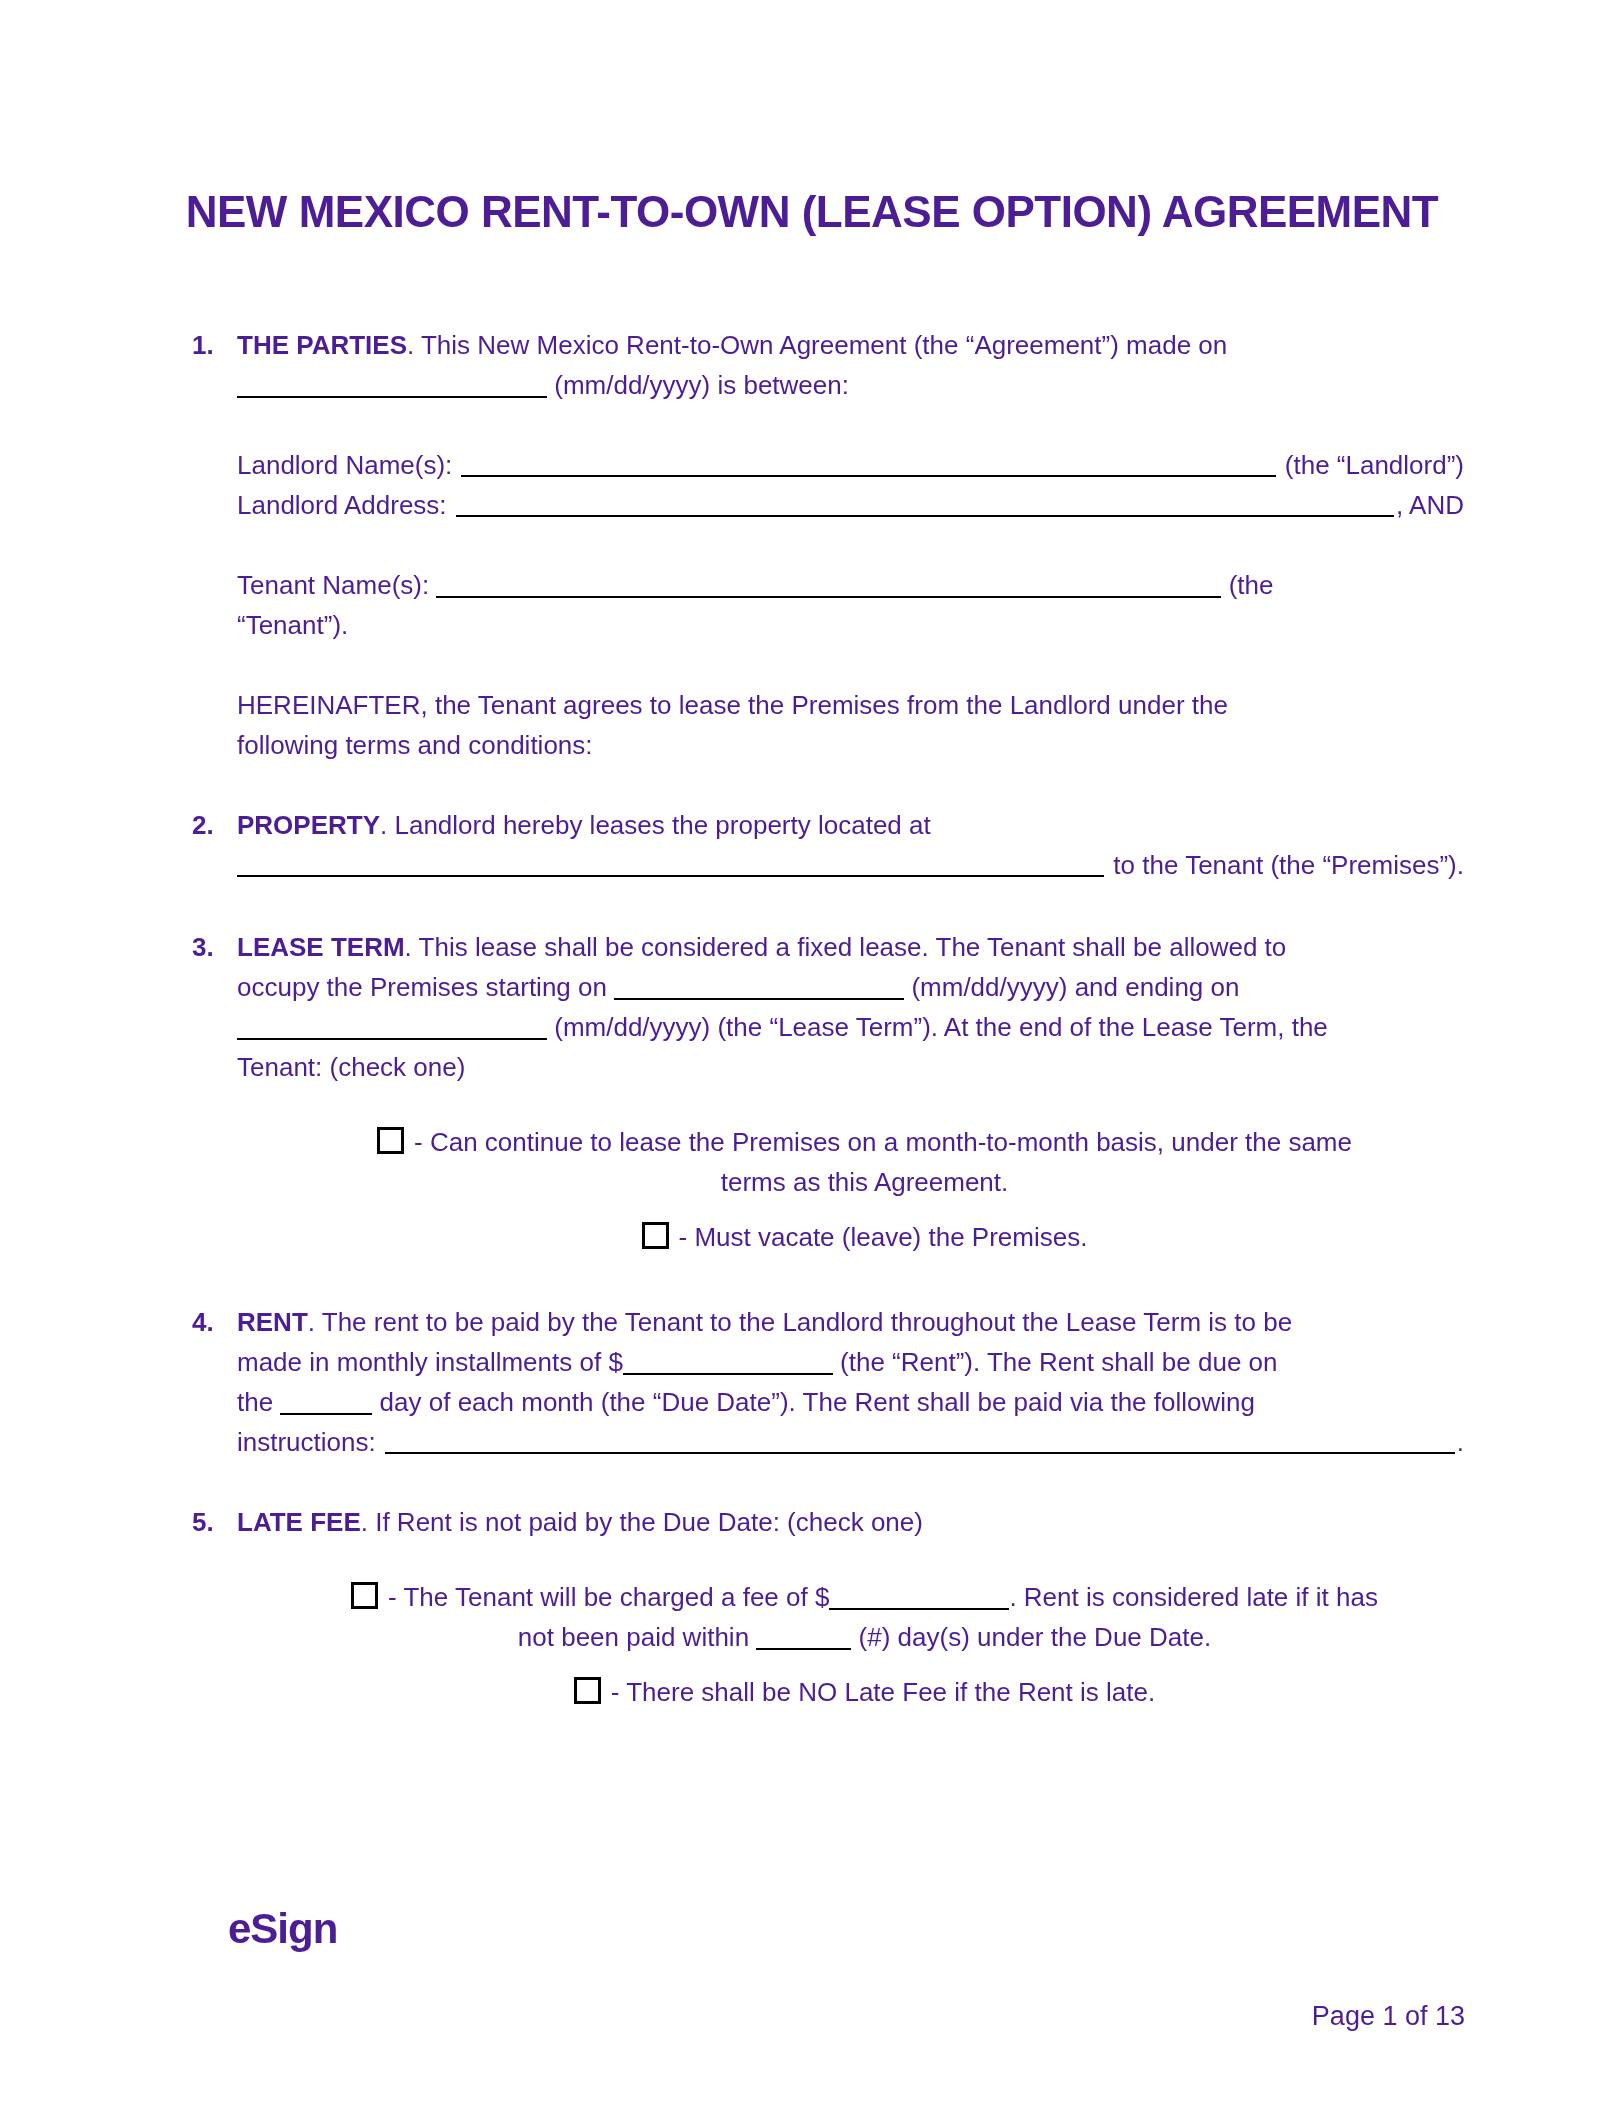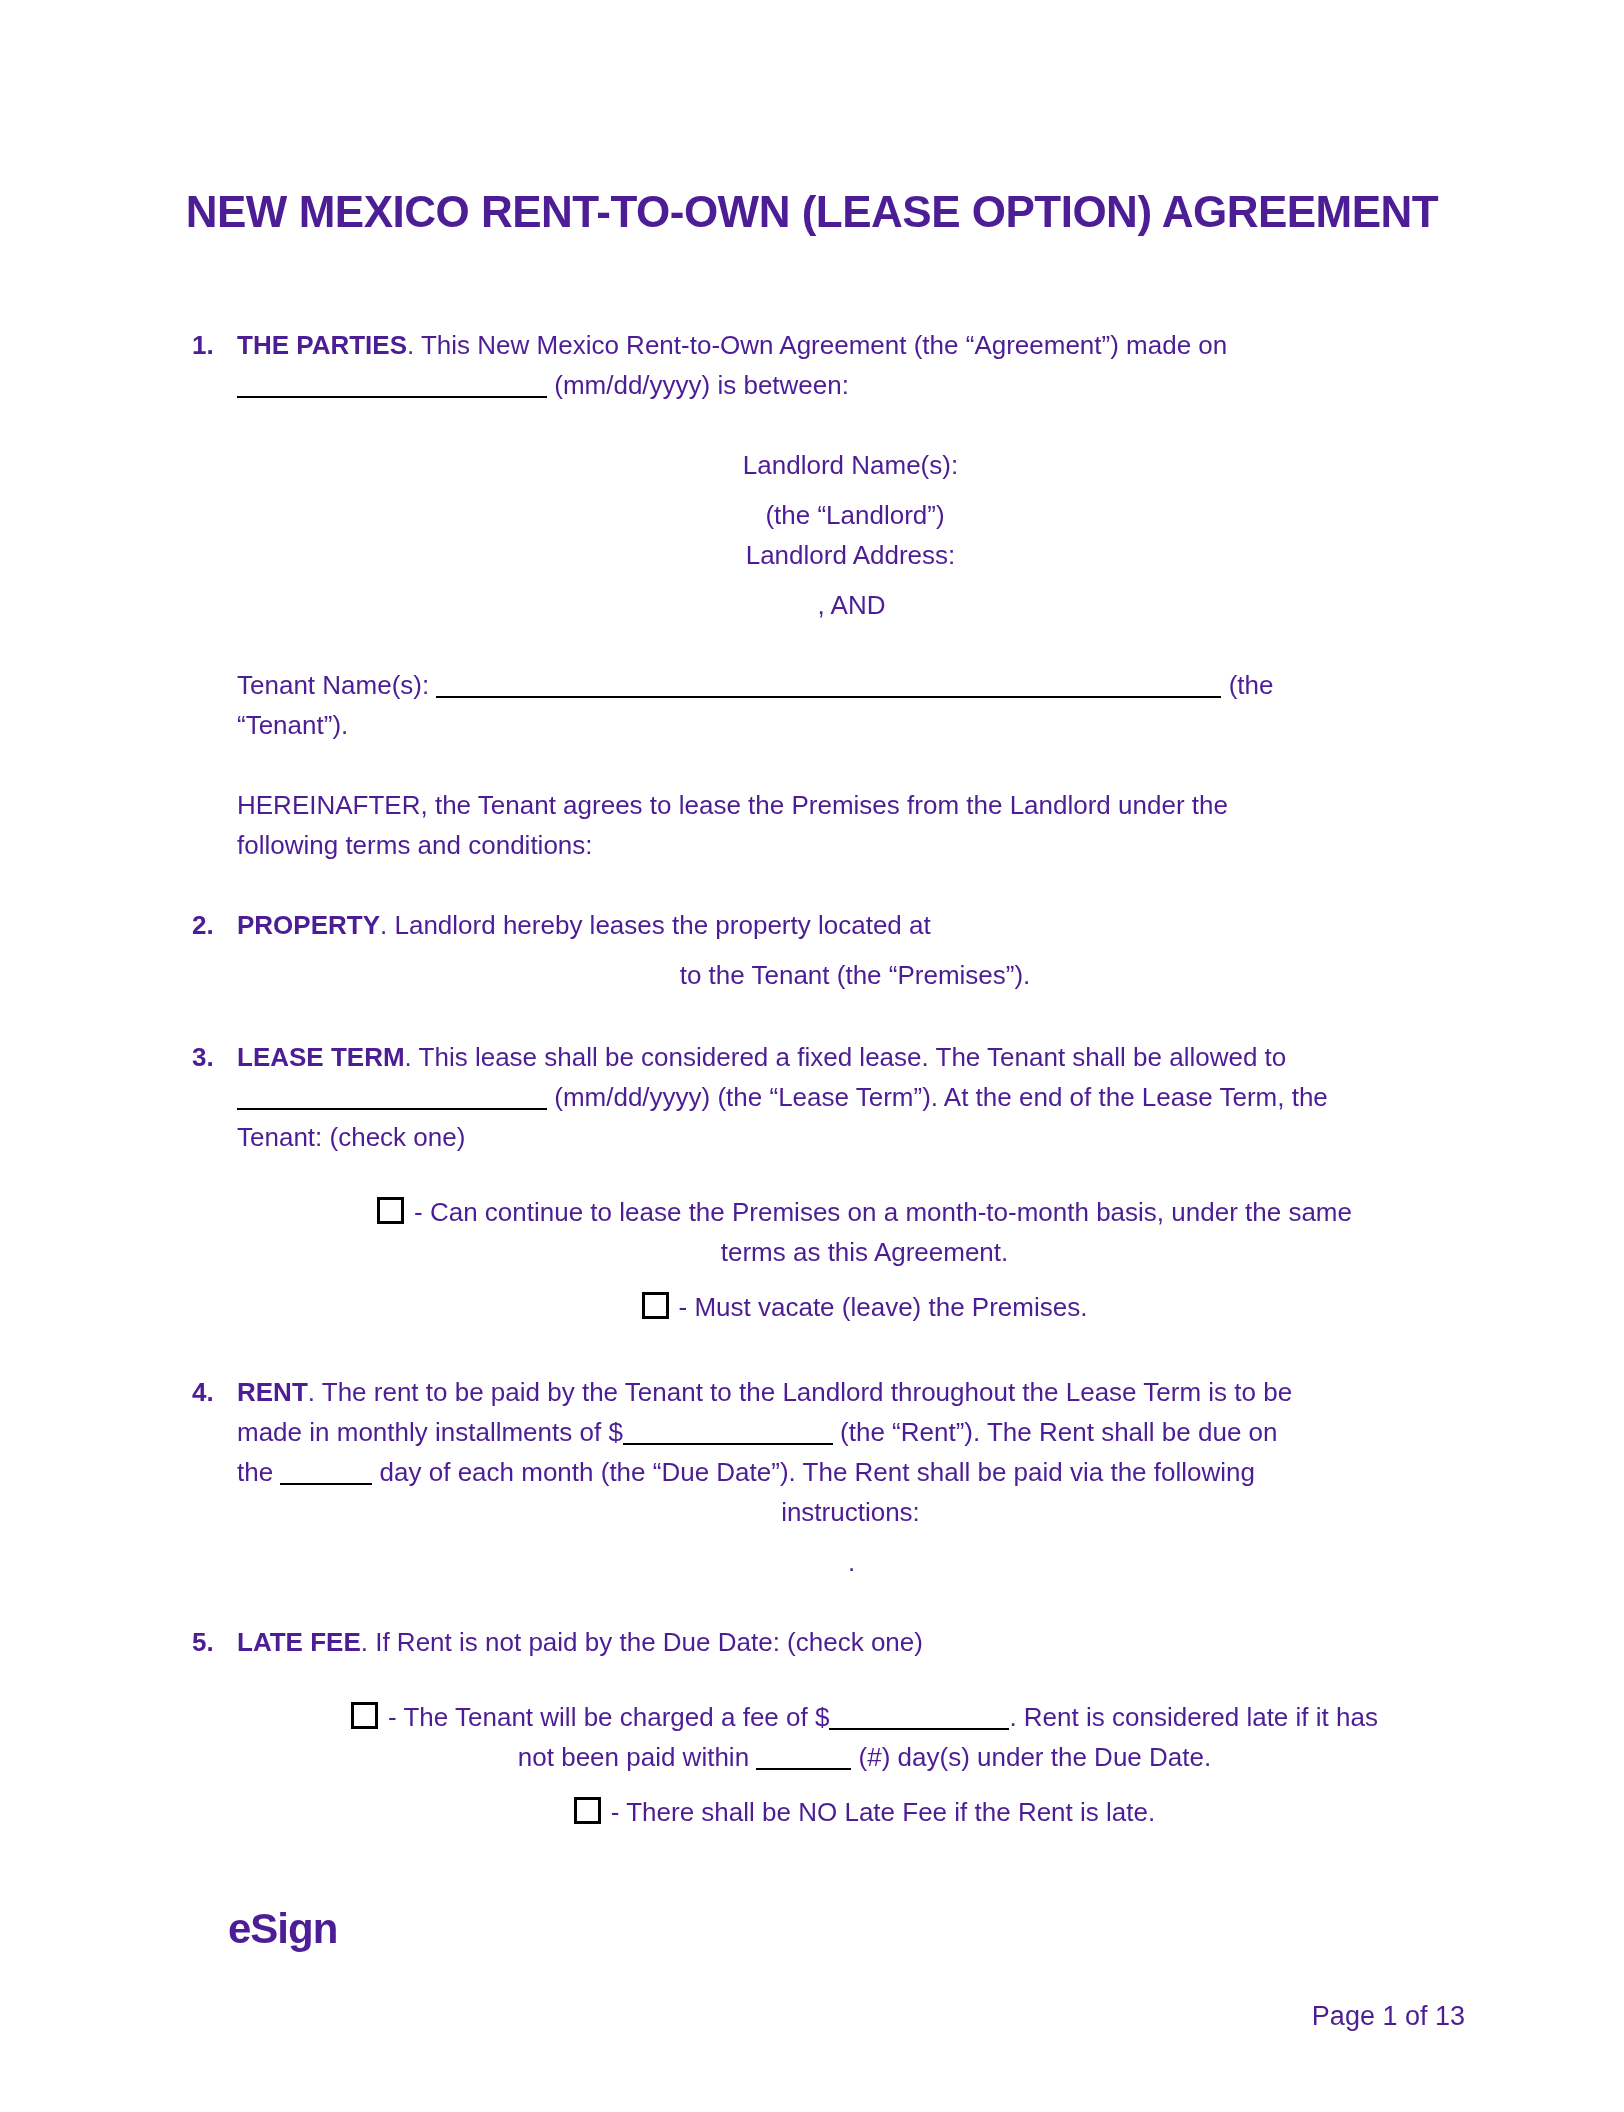--- a/index.html
+++ b/index.html
@@ -32,21 +32,21 @@
   .block.mb35 { margin-bottom:35px; }
   .block.mb15 { margin-bottom:15px; }
   .block.mb45 { margin-bottom:45px; }
   .block.mb0  { margin-bottom:0; }
   .num {
     position:absolute; left:-45px; top:0;
     font-weight:bold;
   }
   .b { font-weight:bold; }
   .line { white-space:nowrap; }
-  .flexline { display:flex; align-items:center; white-space:nowrap;flex-direction:column; }
+  .flexline { display:flex; align-items:flex-end; white-space:nowrap; }
   .flexline .lbl { flex:0 0 auto; }
   .flexline .suf { flex:0 0 auto; margin-left:9px; }
   .flexline .suf.tight { margin-left:2px; }
   .flexline .fill {
     flex:1 1 auto;
     margin-left:9px;
     border-bottom:2px solid #000;
     margin-bottom:8px;
   }
   .blank {
@@ -119,20 +119,21 @@
       <div class="line"><span class="b">PROPERTY</span><span>. Landlord hereby leases the property located at</span></div>
       <div class="flexline">
         <span class="fill" style="margin-left:0"></span>
         <span class="suf">to the Tenant (the “Premises”).</span>
       </div>
     </div>
 
     <div class="block mb35">
       <span class="num">3.</span>
       <div class="line"><span class="b">LEASE TERM</span><span>. This lease shall be considered a fixed lease. The Tenant shall be allowed to</span></div>
+      <div class="line"><span>occupy the Premises starting on </span><span class="blank" style="width:290px"></span><span> (mm/dd/yyyy) and ending on</span></div>
       <div class="line"><span class="blank" style="width:310px"></span><span> (mm/dd/yyyy) (the “Lease Term”). At the end of the Lease Term, the</span></div>
       <div class="line">Tenant: (check one)</div>
     </div>
 
     <div class="block mb15 indent">
       <div class="line"><span class="checkbox"></span><span>- Can continue to lease the Premises on a month-to-month basis, under the same</span></div>
       <div class="line">terms as this Agreement.</div>
     </div>
 
     <div class="block mb45 indent">

